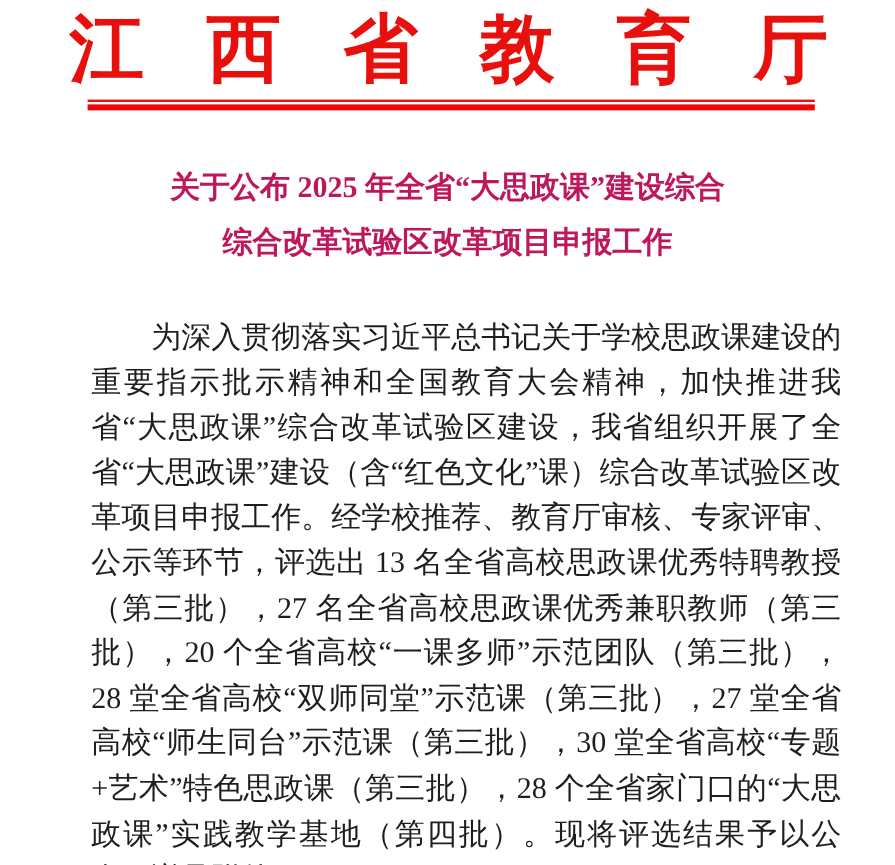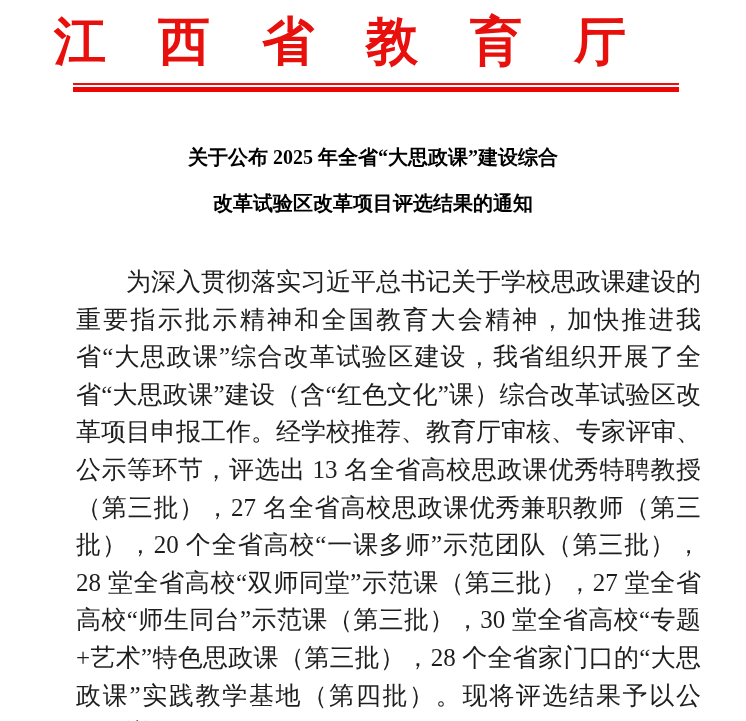--- a/index.html
+++ b/index.html
@@ -11,22 +11,23 @@
     background: #ffffff;
     overflow: hidden;
     font-family: "Liberation Serif", "DejaVu Serif", serif;
   }
   
   .org-name {
     position: absolute;
     top: 12px;
     left: 0;
     width: 100%;
+    text-align: center;
     padding-left: 54px;          
-    font-size: 52px;
+    font-size: 62px;
     font-weight: bold;
     letter-spacing: 52px;
     line-height: 60px;
     color: #e8100c;
     white-space: nowrap;
   }
   .red-rule {
     position: absolute;
     top: 83px;
     left: 73px;
@@ -35,23 +36,23 @@
   .red-rule .thin  { height: 2px; background: #f00d0d; }
   .red-rule .gap   { height: 2px; background: #ffffff; }
   .red-rule .thick { height: 5px; background: #ee0606; }
   
   .doc-title {
     position: absolute;
     top: 134px;
     left: 0;
     width: 100%;
     text-align: center;
-    font-size: 20px;
+    font-size: 25px;
     font-weight: bold;
-    color: #000000;
+    color: #be185d;
     line-height: 46px;
   }
   .doc-title span { display: block; }
   
   .body-block {
     position: absolute;
     top: 256px;
     left: 76px;
     width: 625px;
     font-size: 25px;
@@ -75,20 +76,20 @@
   <div class="org-name">江西省教育厅</div>
 
   <div class="red-rule">
     <div class="thin"></div>
     <div class="gap"></div>
     <div class="thick"></div>
   </div>
 
   <h1 class="doc-title">
     <span>关于公布 2025 年全省“大思政课”建设综合</span>
-    <span>改革试验区改革项目评选结果的通知</span>
+    <span>综合改革试验区改革项目申报工作</span>
   </h1>
 
   <div class="body-block">
     <p class="para">为深入贯彻落实习近平总书记关于学校思政课建设的重要指示批示精神和全国教育大会精神，加快推进我省“大思政课”综合改革试验区建设，我省组织开展了全省“大思政课”建设（含“红色文化”课）综合改革试验区改革项目申报工作。经学校推荐、教育厅审核、专家评审、公示等环节，评选出 13 名全省高校思政课优秀特聘教授（第三批），27 名全省高校思政课优秀兼职教师（第三批），20 个全省高校“一课多师”示范团队（第三批），28 堂全省高校“双师同堂”示范课（第三批），27 堂全省高校“师生同台”示范课（第三批），30 堂全省高校“专题+艺术”特色思政课（第三批），28 个全省家门口的“大思政课”实践教学基地（第四批）。现将评选结果予以公布，详见附件。</p>
   </div>
 
 </div>
 
 </body></html>

